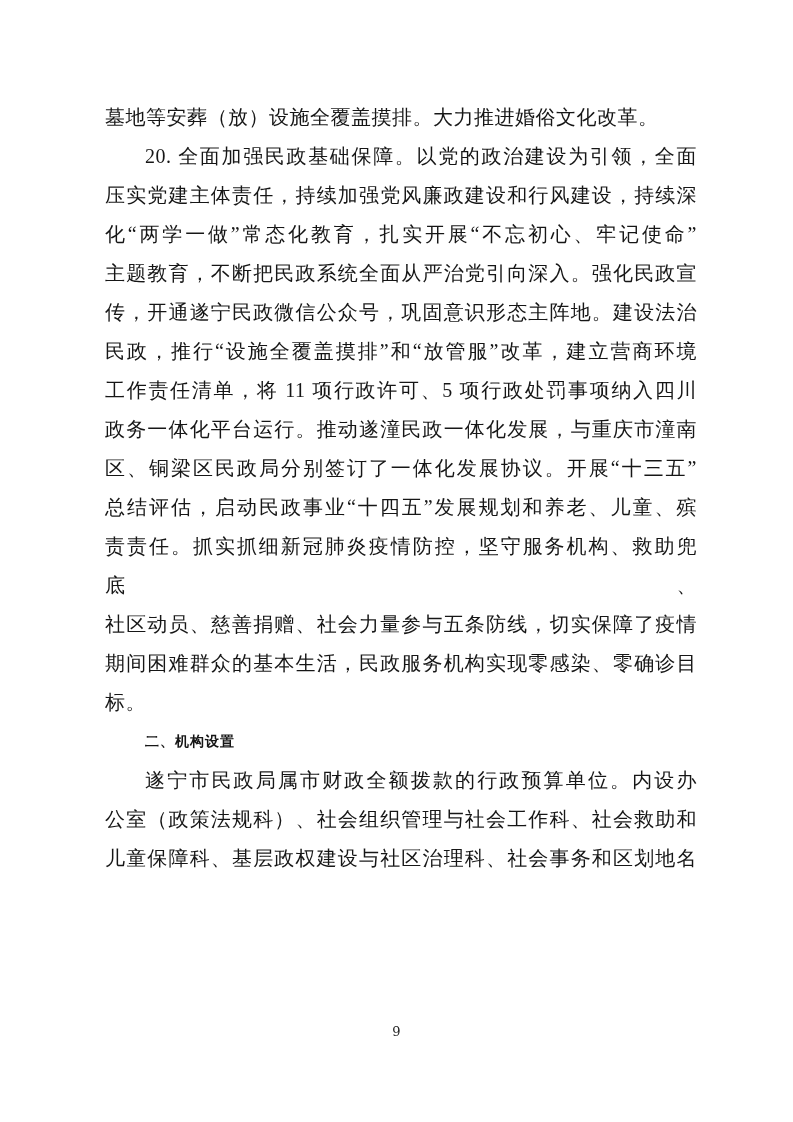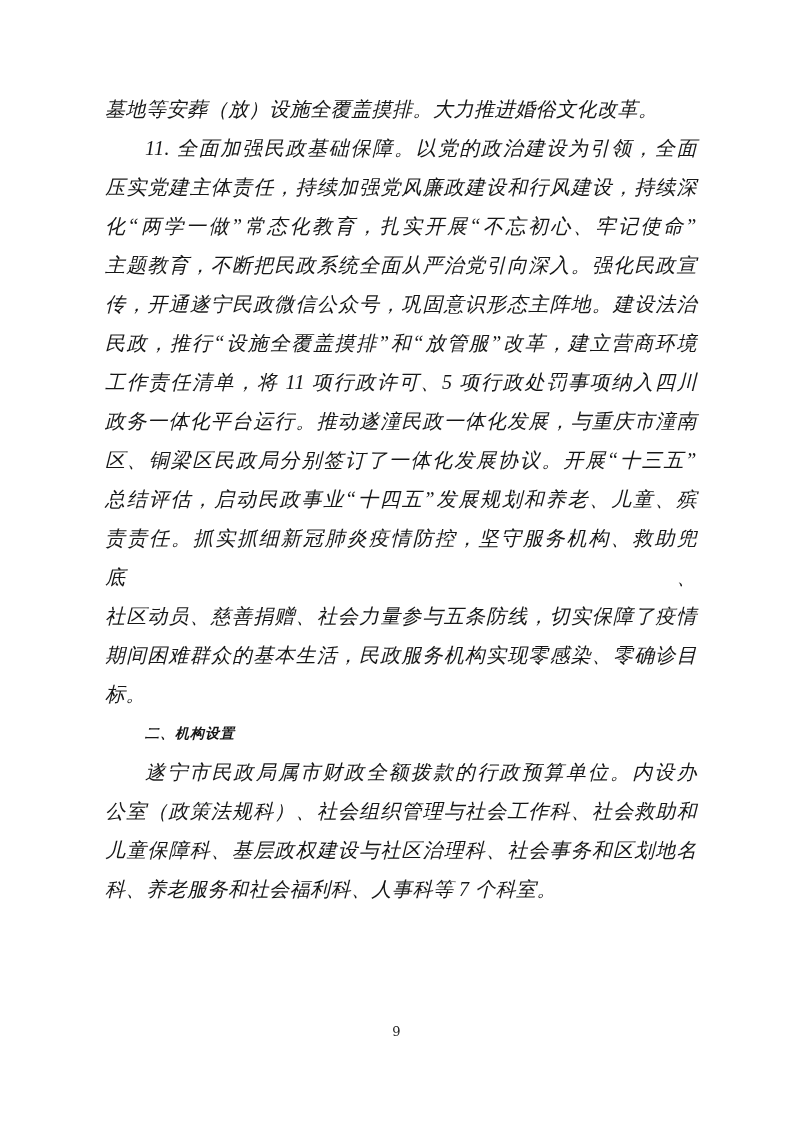--- a/index.html
+++ b/index.html
@@ -10,26 +10,25 @@
     height: 1122px;
     margin: 0 auto;
     background: #ffffff;
     overflow: hidden;
     font-family: "Liberation Serif", "DejaVu Serif", serif;
     color: #161616;
   }
   .content {
     position: absolute;
     left: 105px;
-    top: 90px;
+    top: 98px;
     width: 592px;
     font-size: 20px;
     line-height: 39px;
     letter-spacing: 0.5px;
-    font-style: italic;
   }
   .line {
     white-space: normal;
     text-align: left;
   }
   .line.fill {
     text-align: justify;
     text-align-last: justify;
   }
   .line.indent {
@@ -55,21 +54,21 @@
 </style>
 </head>
 <body>
 
 <div class="page">
   <div class="content">
       <div class="block">
         <div class="line">墓地等安葬（放）设施全覆盖摸排。大力推进婚俗文化改革。</div>
       </div>
       <div class="block">
-        <div class="line indent fill">11. 全面加强民政基础保障。以党的政治建设为引领，全面</div>
+        <div class="line indent fill">20. 全面加强民政基础保障。以党的政治建设为引领，全面</div>
         <div class="line fill">压实党建主体责任，持续加强党风廉政建设和行风建设，持续深</div>
         <div class="line fill">化“两学一做”常态化教育，扎实开展“不忘初心、牢记使命”</div>
         <div class="line fill">主题教育，不断把民政系统全面从严治党引向深入。强化民政宣</div>
         <div class="line fill">传，开通遂宁民政微信公众号，巩固意识形态主阵地。建设法治</div>
         <div class="line fill">民政，推行“设施全覆盖摸排”和“放管服”改革，建立营商环境</div>
         <div class="line fill">工作责任清单，将 11 项行政许可、5 项行政处罚事项纳入四川</div>
         <div class="line fill">政务一体化平台运行。推动遂潼民政一体化发展，与重庆市潼南</div>
         <div class="line fill">区、铜梁区民政局分别签订了一体化发展协议。开展“十三五”</div>
         <div class="line fill">总结评估，启动民政事业“十四五”发展规划和养老、儿童、殡</div>
         <div class="line fill">责责任。抓实抓细新冠肺炎疫情防控，坚守服务机构、救助兜底、</div>
@@ -77,19 +76,18 @@
         <div class="line fill">期间困难群众的基本生活，民政服务机构实现零感染、零确诊目</div>
         <div class="line">标。</div>
       </div>
       <div class="block">
         <div class="line heading indent">二、机构设置</div>
       </div>
       <div class="block">
         <div class="line indent fill">遂宁市民政局属市财政全额拨款的行政预算单位。内设办</div>
         <div class="line fill">公室（政策法规科）、社会组织管理与社会工作科、社会救助和</div>
         <div class="line fill">儿童保障科、基层政权建设与社区治理科、社会事务和区划地名</div>
-        <div class="line">科、养老服务和社会福利科、人事科等 7 个科室。</div>
       </div>
     </div>
   <div class="footer">
     <span>9</span>
   </div>
 </div>
 
 </body></html>

